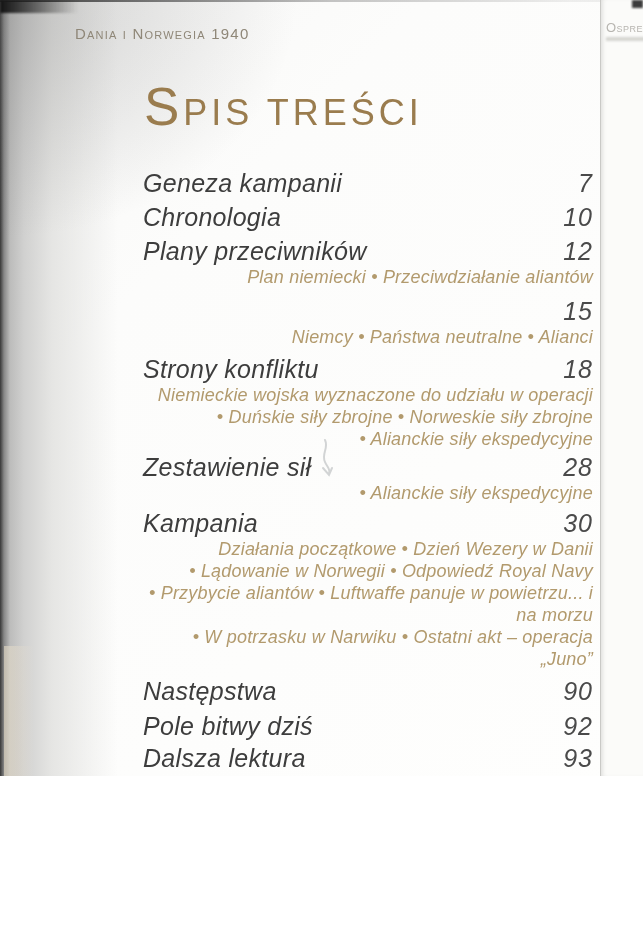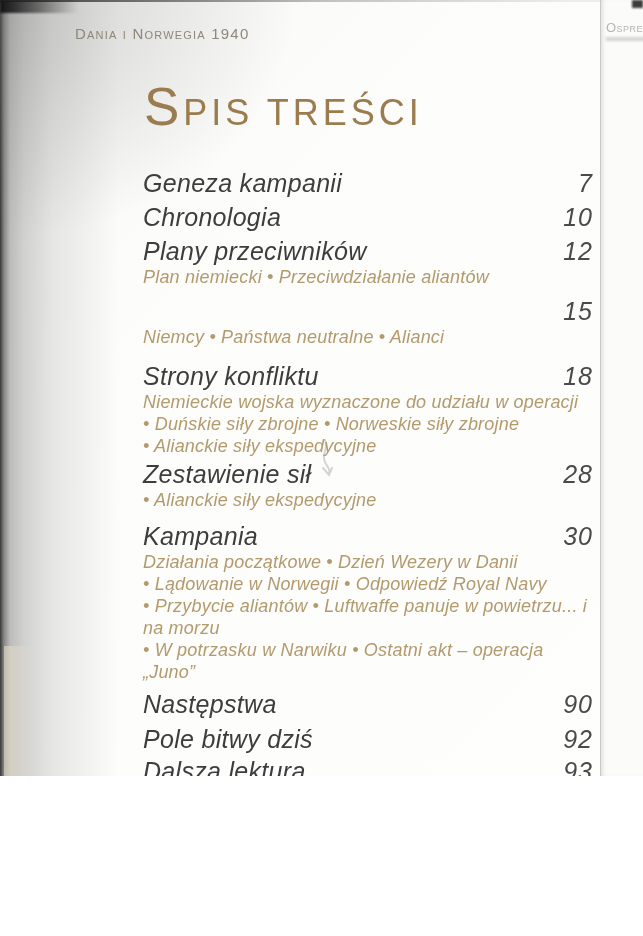--- a/index.html
+++ b/index.html
@@ -13,20 +13,21 @@
   html,body{ margin:0; padding:0; }
   body{
     width:643px; height:936px; overflow:hidden;
     background:#ffffff;
     font-family:"Liberation Sans", sans-serif;
   }
   .scan{
     position:relative; width:643px; height:776px;
     background: linear-gradient(135deg, #f7f7f6 0%, #fcfcfb 30%, #fefefd 100%);
     overflow:hidden;
+    text-align:right;
   }
   
   .gutter{
     position:absolute; left:0; top:0; width:120px; height:100%;
     background: linear-gradient(to right,
       #222222 0px, #7a7a7a 4px, #b5b5b4 10px, #cccccb 24px,
       #e3e3e1 52px, rgba(255,255,255,0) 118px);
     opacity:.9;
   }
   .gutter-top-shade{
@@ -84,23 +85,23 @@
   .page-title::first-letter{ font-size:53px; }
   
   .toc{
     position:absolute; left:143px; top:168px; width:450px;
   }
   .toc-entry{ margin:0;font-style:italic; }
   .toc-entry:nth-of-type(1){ margin-top:0; }
   .toc-entry:nth-of-type(2){ margin-top:4px; }
   .toc-entry:nth-of-type(3){ margin-top:4px; }
   .toc-entry:nth-of-type(4){ margin-top:8px; }
-  .toc-entry:nth-of-type(5){ margin-top:13px; }
+  .toc-entry:nth-of-type(5){ margin-top:6px; }
   .toc-entry:nth-of-type(6){ margin-top:2px; }
-  .toc-entry:nth-of-type(7){ margin-top:10px; }
+  .toc-entry:nth-of-type(7){ margin-top:4px; }
   .toc-entry:nth-of-type(8){ margin-top:6px; }
   .toc-entry:nth-of-type(9){ margin-top:5px; }
   .toc-entry:nth-of-type(10){ margin-top:2px; }
   .entry-row{
     display:flex; align-items:baseline;
     font-size:25px; line-height:30px;
     color:var(--main-text); letter-spacing:.3px;
   }
   .entry-page{
     margin-left:auto; color:var(--page-num); letter-spacing:1px;

